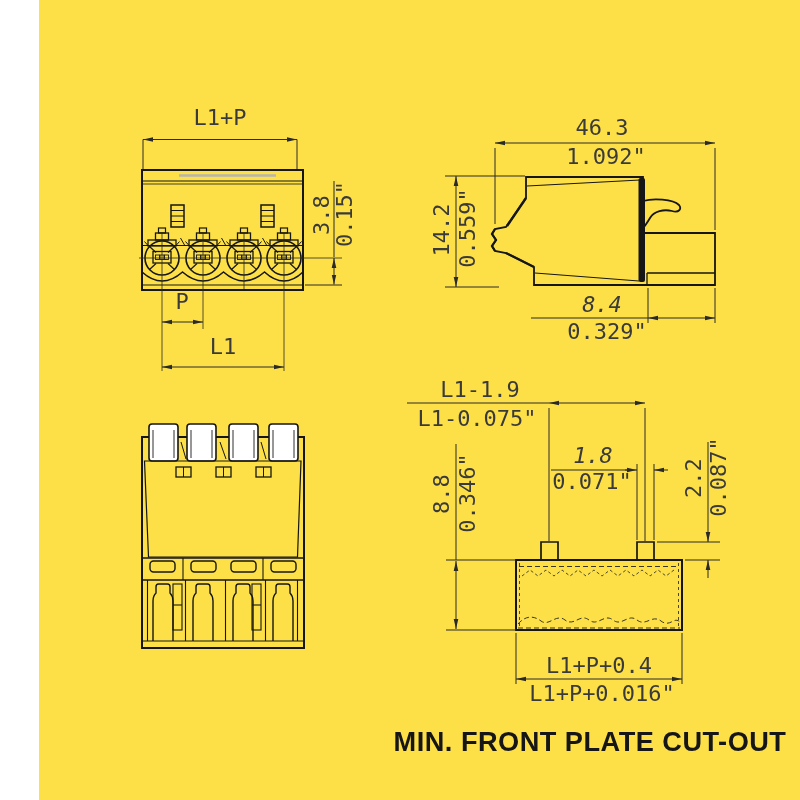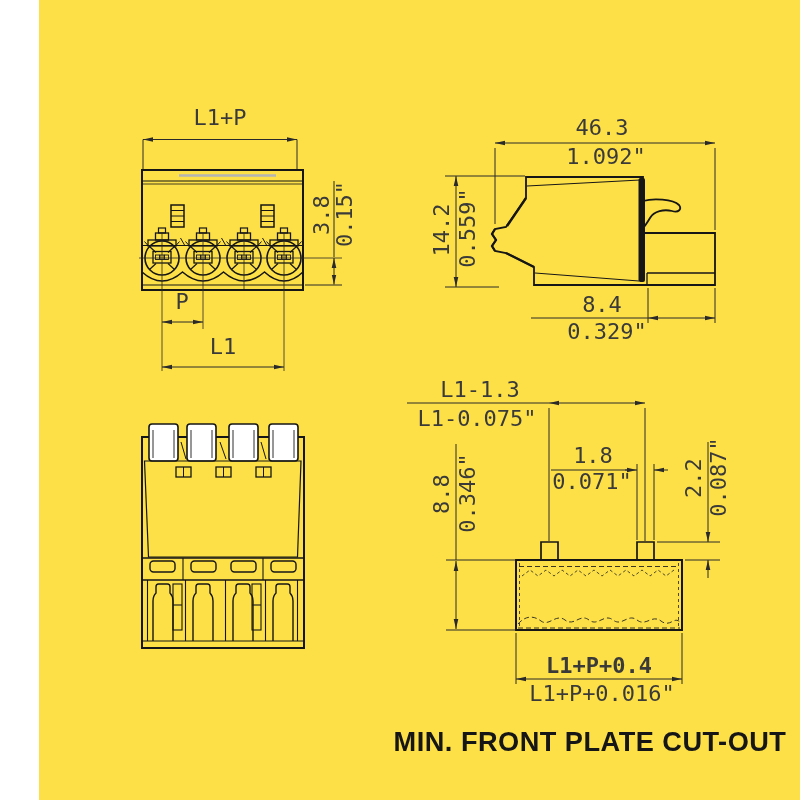--- a/index.html
+++ b/index.html
@@ -232,29 +232,29 @@
 <div class="dim" style="left:181px;top:118px;">L1+P</div>
 <div class="dim" style="left:143px;top:302px;">P</div>
 <div class="dim" style="left:184px;top:347px;">L1</div>
 <div class="dim rot" style="left:283px;top:215px;">3.8</div>
 <div class="dim rot" style="left:306px;top:214px;">0.15"</div>
 
 <div class="dim" style="left:563px;top:128px;">46.3</div>
 <div class="dim" style="left:567px;top:157px;">1.092"</div>
 <div class="dim rot" style="left:403px;top:230px;">14.2</div>
 <div class="dim rot" style="left:429px;top:228px;">0.559"</div>
-<div class="dim" style="left:563px;top:305px;">8.4</div>
+<div class="dim" style="left:563px;top:305px;font-style:italic;">8.4</div>
 <div class="dim" style="left:568px;top:332px;">0.329"</div>
 
-<div class="dim" style="left:441px;top:390px;">L1-1.3</div>
+<div class="dim" style="left:441px;top:390px;">L1-1.9</div>
 <div class="dim" style="left:438px;top:419px;">L1-0.075"</div>
-<div class="dim" style="left:554px;top:456px;">1.8</div>
+<div class="dim" style="left:554px;top:456px;font-style:italic;">1.8</div>
 <div class="dim" style="left:553px;top:482px;">0.071"</div>
 <div class="dim rot" style="left:655px;top:478px;">2.2</div>
 <div class="dim rot" style="left:680px;top:477px;">0.087"</div>
 <div class="dim rot" style="left:403px;top:494px;">8.8</div>
 <div class="dim rot" style="left:429px;top:493px;">0.346"</div>
-<div class="dim" style="left:560px;top:666px;font-weight:bold;">L1+P+0.4</div>
+<div class="dim" style="left:560px;top:666px;">L1+P+0.4</div>
 <div class="dim" style="left:563px;top:694px;">L1+P+0.016"</div>
 
 <div class="caption" style="left:551px;top:742px;">MIN. FRONT PLATE CUT-OUT</div>
 
 </div>
 
 </body></html>

